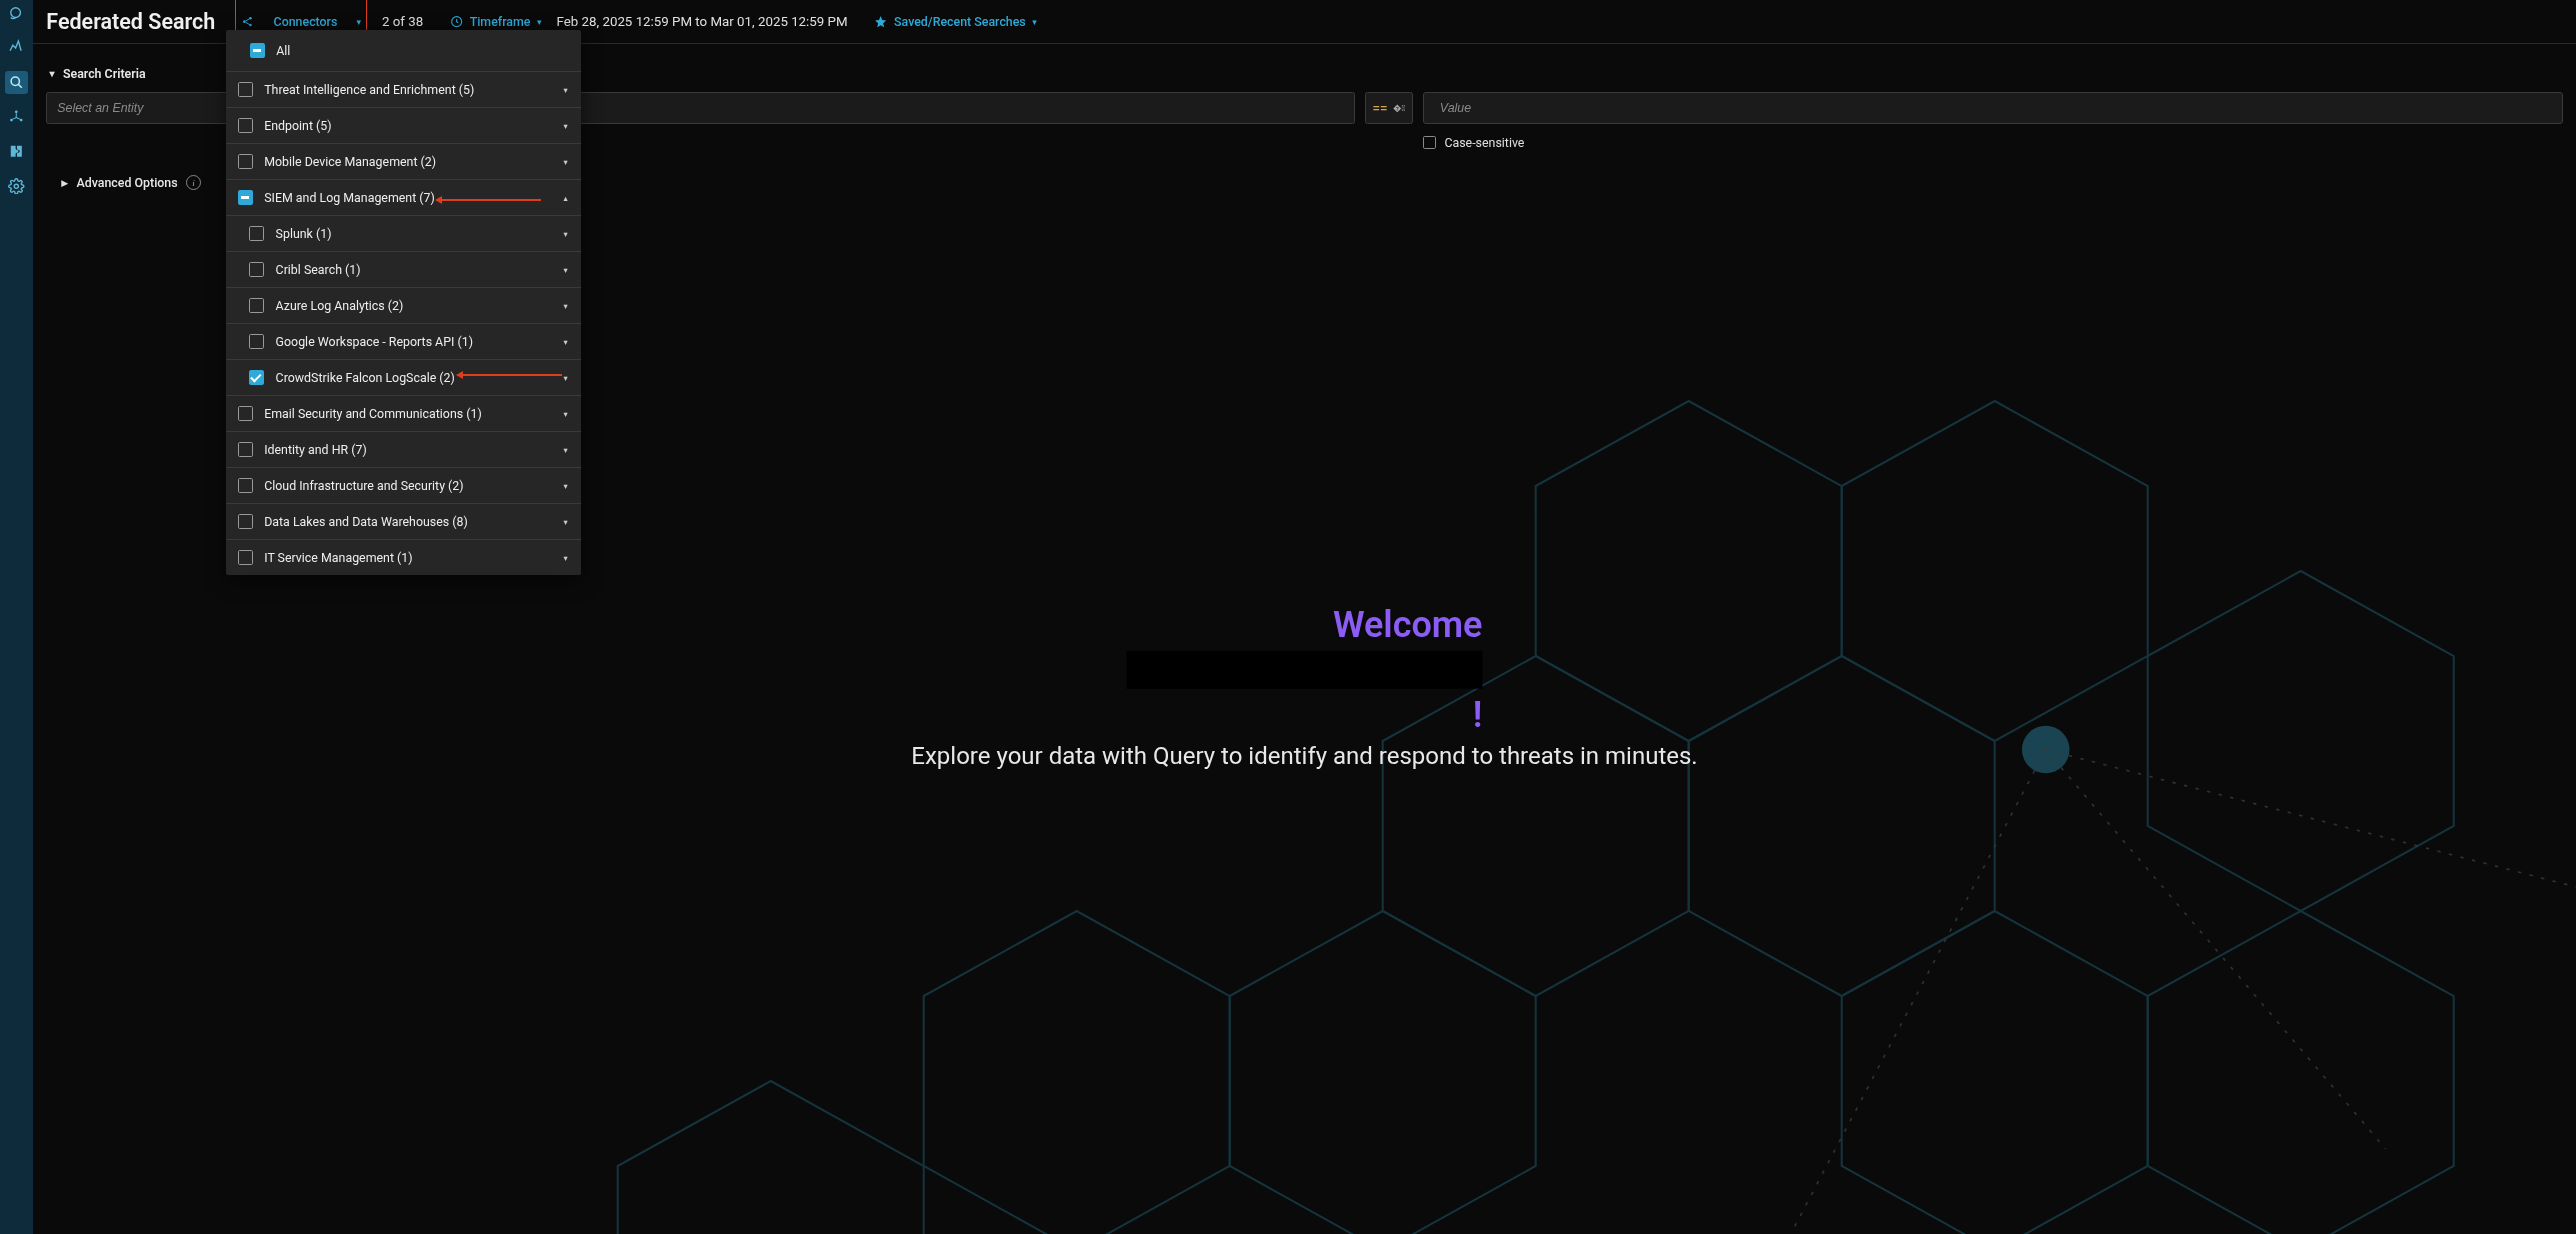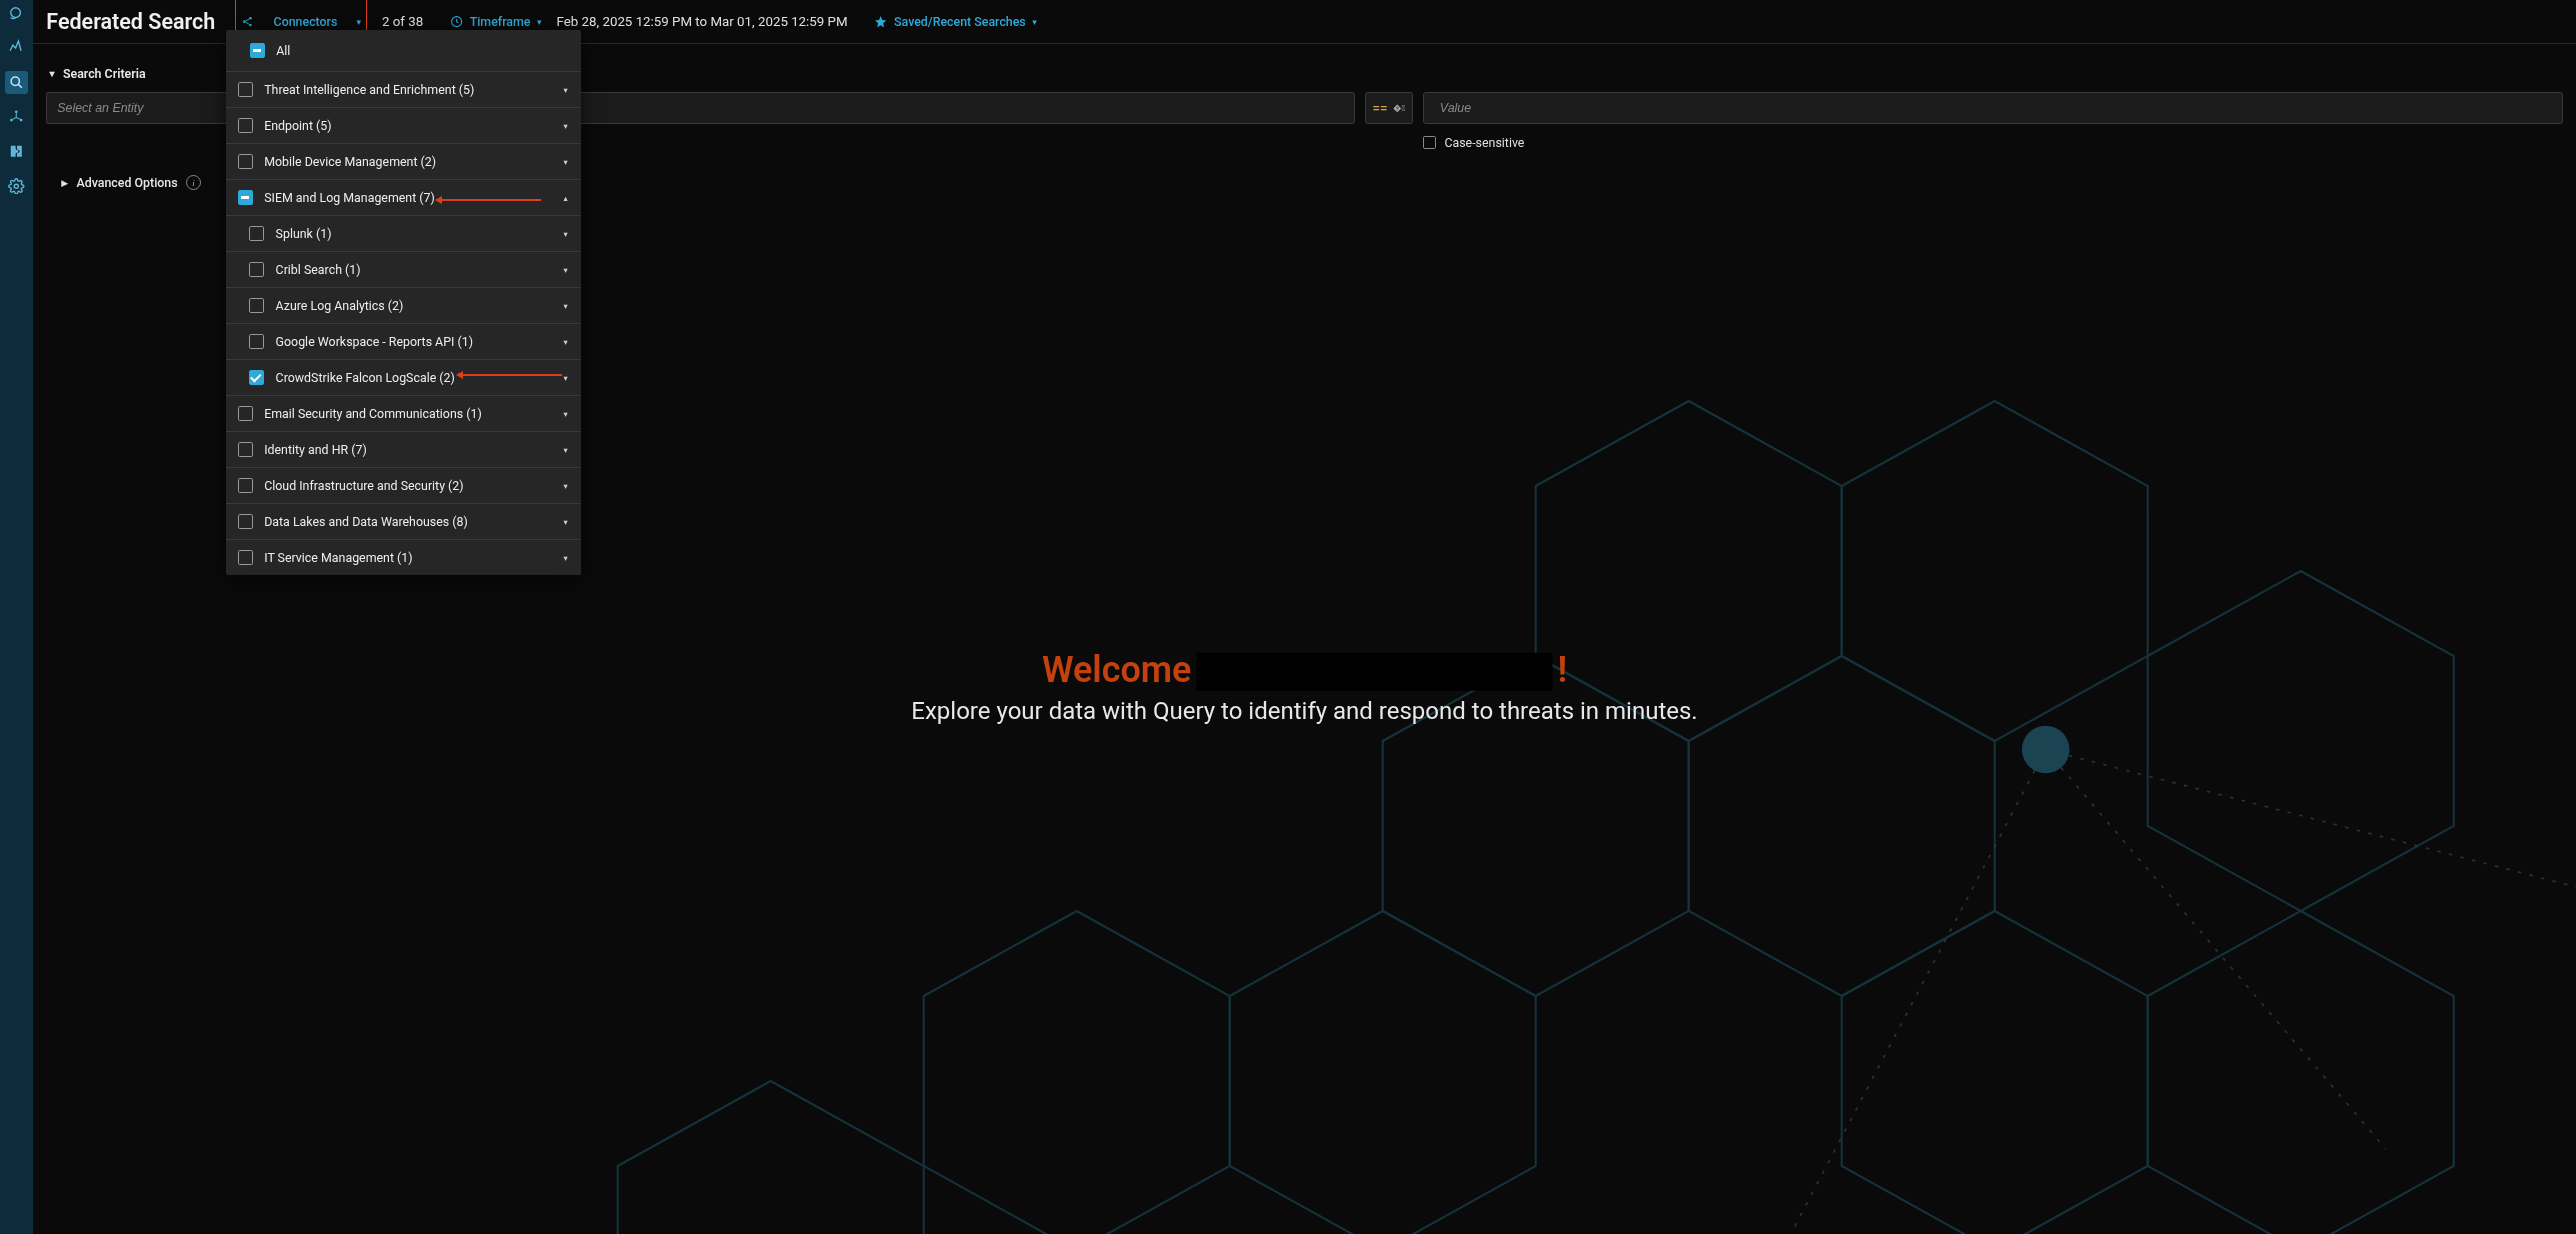--- a/index.html
+++ b/index.html
@@ -98,24 +98,25 @@
     position: absolute;
     left: 50%; top: 54%;
     transform: translate(-50%, -50%);
     text-align: center;
     z-index: 1;
     width: 100%;
   }
   .welcome-line {
     font-size: 36px;
     font-weight: 600;
-    color: #c2410c;
+    color: #8b5cf6;
     display: inline-flex;
     align-items: flex-end;
     gap: 5px;
+    flex-direction: column;
   }
   .welcome-redact {
     display: inline-block;
     width: 356px; height: 38px;
     background: #000;
     vertical-align: middle;
   }
   .welcome-sub {
     margin-top: 6.6px;
     font-size: 24px;

